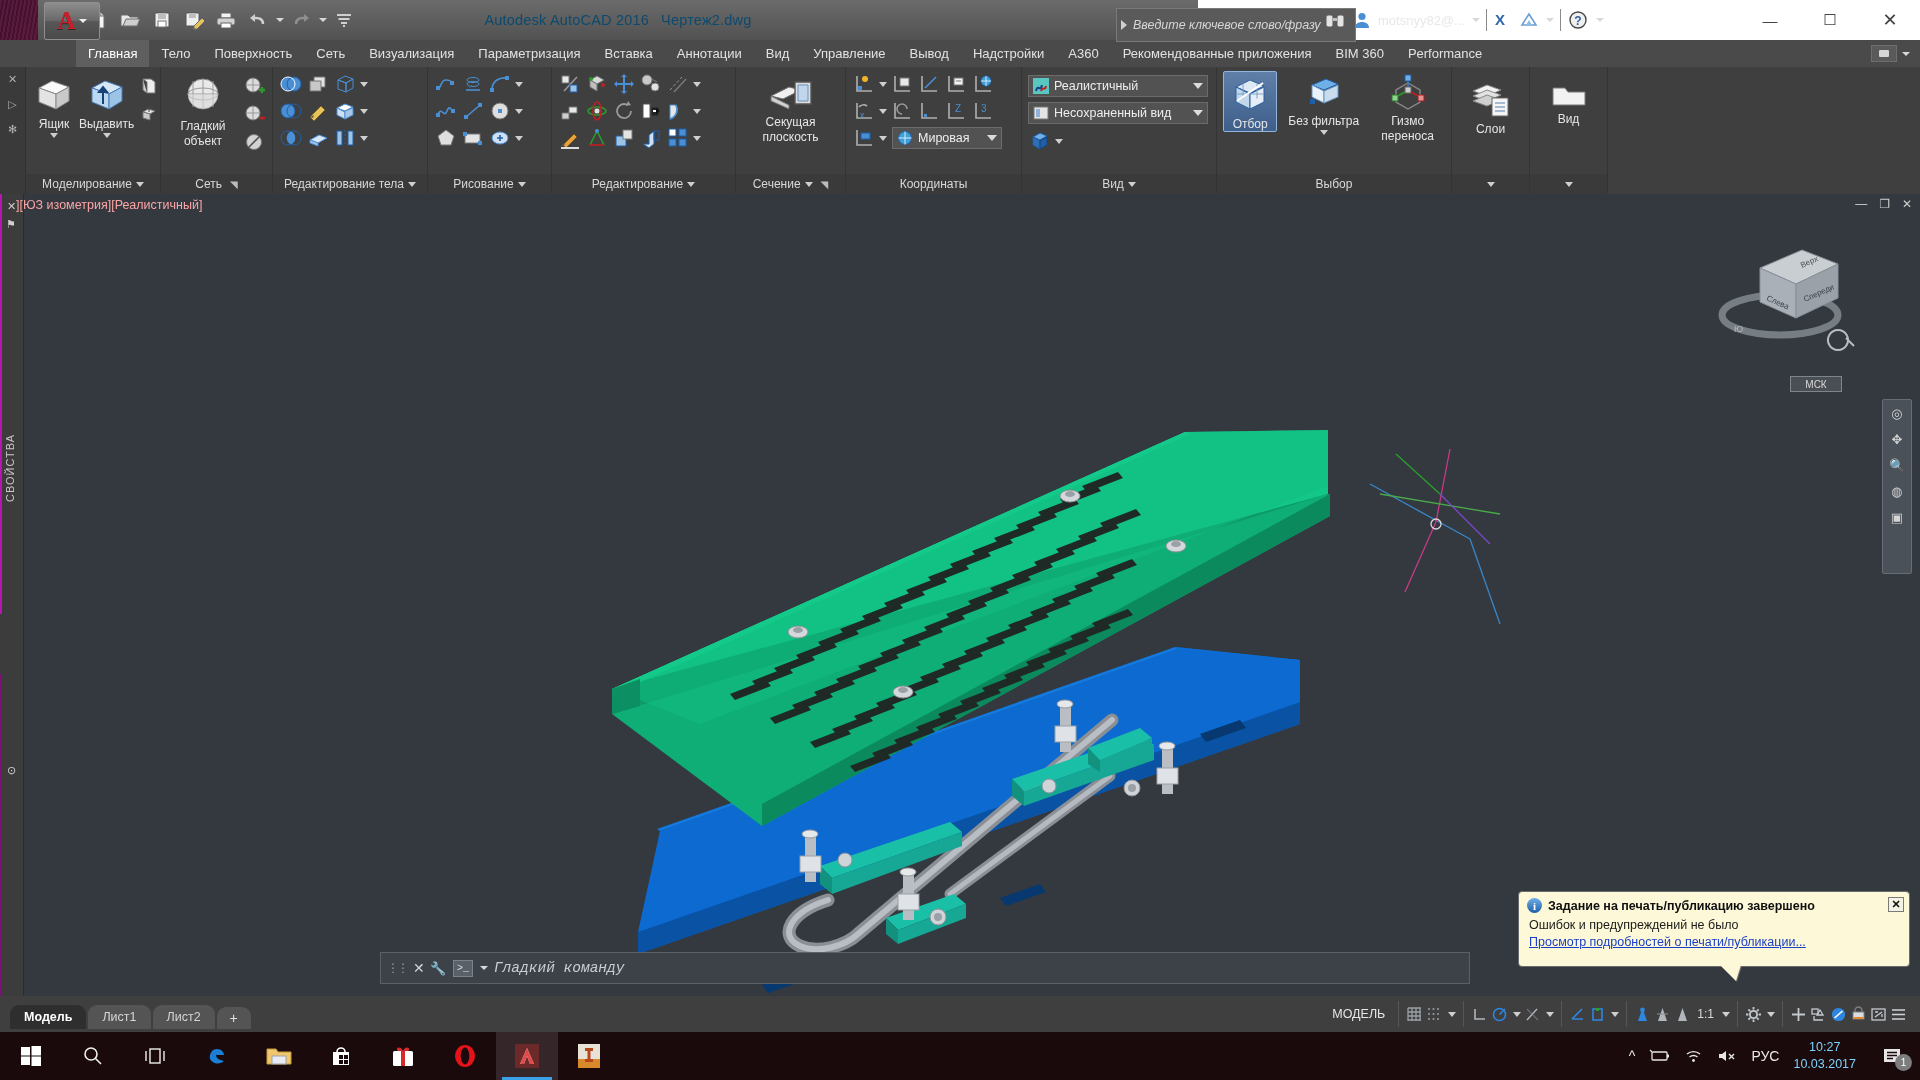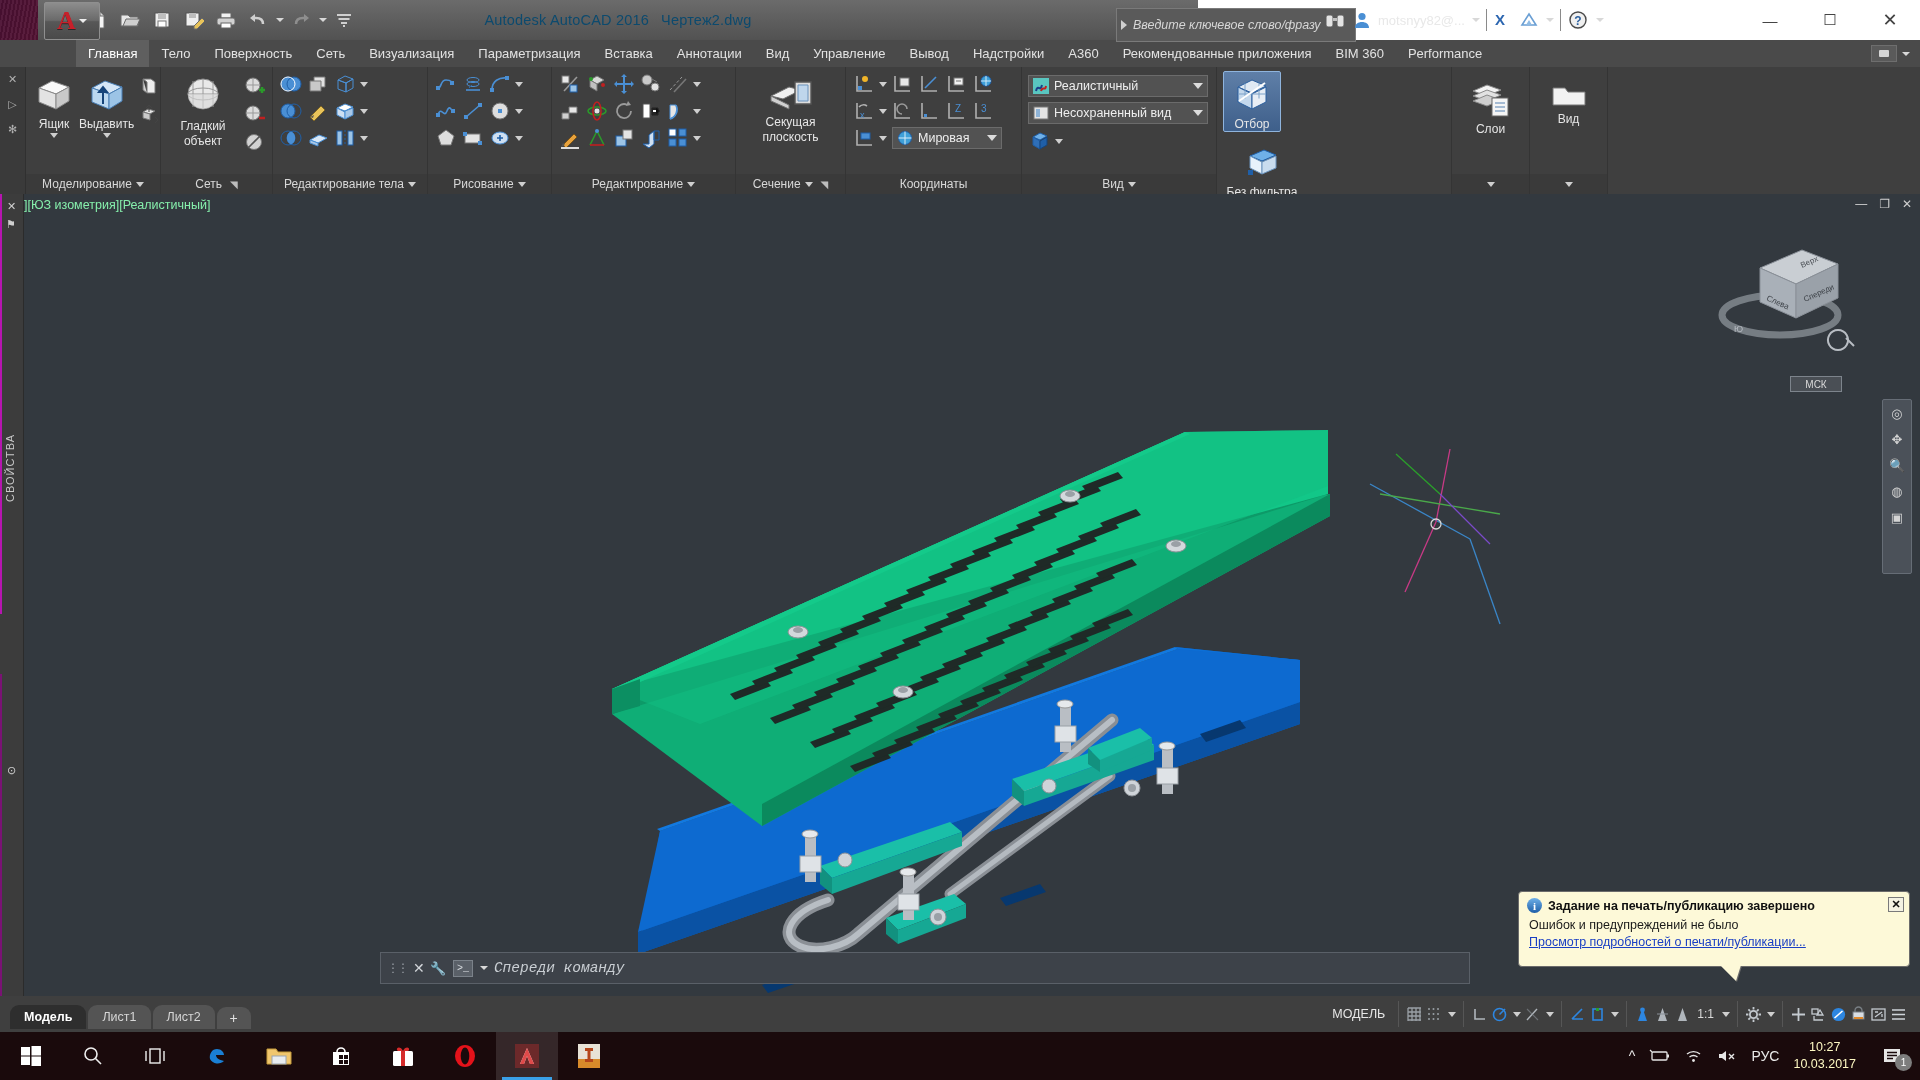--- a/index.html
+++ b/index.html
@@ -144,21 +144,21 @@
     background: linear-gradient(180deg,#5f7fa8,#3e5f8a);
     border: 1px solid #8fb4dd; border-radius: 2px;
   }
 
   
   .canvas-wrap {
     position: absolute; left: 0; top: 194px; width: 1920px; height: 802px;
     background: #33393f; overflow: hidden;
   }
   .vp-header {
-    position: absolute; left: 24px; top: 4px; color: #86efac; font-size: 12.5px;
+    position: absolute; left: 16px; top: 4px; color: #fca5a5; font-size: 12.5px;
   }
   .vp-winctl {
     position: absolute; right: 8px; top: 3px; display: flex; gap: 12px;
     color: #cfcfcf; font-size: 12px;
   }
   .left-rail {
     position: absolute; left: 0; top: 0; width: 24px; height: 802px;
     background: #3c3c3c; border-right: 1px solid #2b2b2b;
   }
   .left-rail .vtext {
@@ -280,21 +280,21 @@
   .tbi {
     width: 62px; height: 48px; display:flex; align-items:center; justify-content:center;
     position: relative;
   }
   .tbi.active { background: rgba(255,255,255,.12); }
   .tbi.active::after {
     content:''; position:absolute; left:6px; right:6px; bottom:0; height:3px; background:#3aa0e8;
   }
   .tray { margin-left:auto; display:flex; align-items:center; height:48px; padding-right: 6px; gap: 14px; }
   .tray-ico { color:#e9e9e9; font-size: 14px; }
-  .clock { color:#fef9c3; font-size: 12.5px; text-align:center; line-height: 17px; }
+  .clock { color:#7dd3fc; font-size: 12.5px; text-align:center; line-height: 17px; }
   .notifbtn { width: 44px; height:48px; display:flex; align-items:center; justify-content:center; position:relative; }
   .notif-badge {
     position:absolute; right: 2px; bottom: 9px; width: 17px; height:17px; border-radius:50%;
     background:#7d7d7d; color:#fff; font-size:10px; display:flex;align-items:center;justify-content:center;
   }
   svg { display:block; }
 </style>
 </head>
 <body>
 
@@ -966,21 +966,21 @@
           <div class="tinycaret"></div>
         </div>
       </div>
       <div class="panel-title">
         <span>Вид</span>
         <div class="ptri"></div>
       </div>
     </div>
 
     <div class="panel" style="width:235px;">
-      <div class="panel-body" style="gap:10px;padding-top:4px;flex-direction:column;">
+      <div class="panel-body" style="gap:10px;padding-top:4px;">
         <div class="bigbtn toggled w72" style="width:58px;">
           <svg width="44" height="42" viewBox="0 0 44 42">
             <path d="M8 13l14-7 14 6-14 7z" fill="#dfe9f3" stroke="#2b5f9e"></path>
             <path d="M8 13v15l14 7V20z" fill="#c4d8ec" stroke="#2b5f9e"></path>
             <path d="M22 20l14-7v15l-14 7z" fill="#e8eef5" stroke="#2b5f9e"></path>
             <path d="M15 9.5v15M29 9.5v15M8 20h28" stroke="#7da2c8"></path>
             <path d="M9 27L35 9" stroke="#fff" stroke-width="2"></path>
           </svg>
           <span class="lbl">Отбор</span>
         </div>
@@ -1275,21 +1275,21 @@
     </div>
 
   </div>
 
   <div class="cmdbar">
     <span class="cmd-grip">⋮⋮</span>
     <span class="cmd-x">✕</span>
     <span class="cmd-wrench">🔧</span>
     <span class="cmd-prompt">&gt;_</span>
     <div class="caret-sm"></div>
-    <span class="cmd-input">Спереди команду</span>
+    <span class="cmd-input">Гладкий команду</span>
   </div>
 
   <div class="balloon-tail"></div>
   <div class="balloon">
     <div class="balloon-title">
       <div class="info-circle">i</div>
       <span class="t">Задание на печать/публикацию завершено</span>
     </div>
     <div class="balloon-close">✕</div>
     <div class="balloon-sub">Ошибок и предупреждений не было</div>

